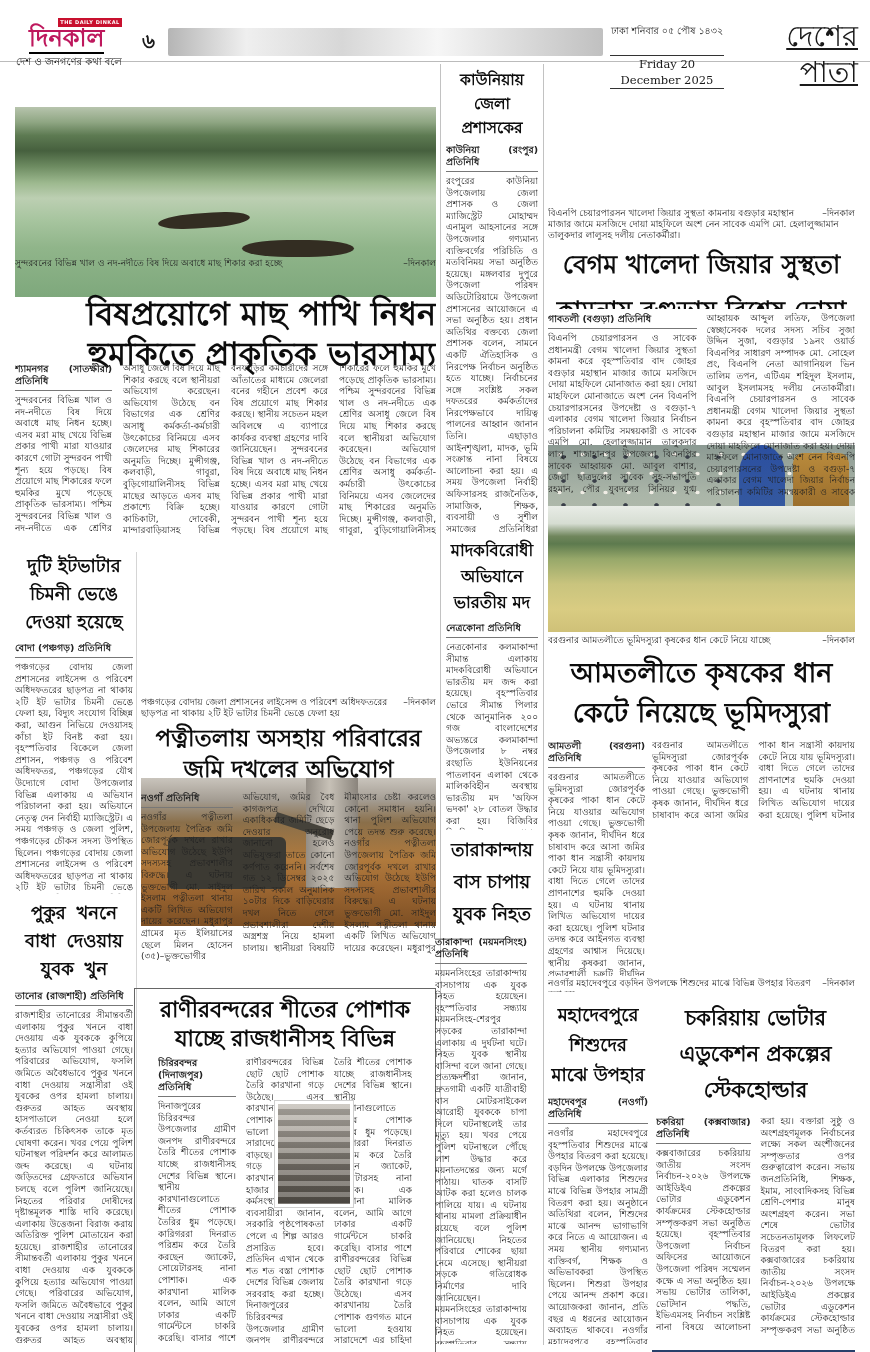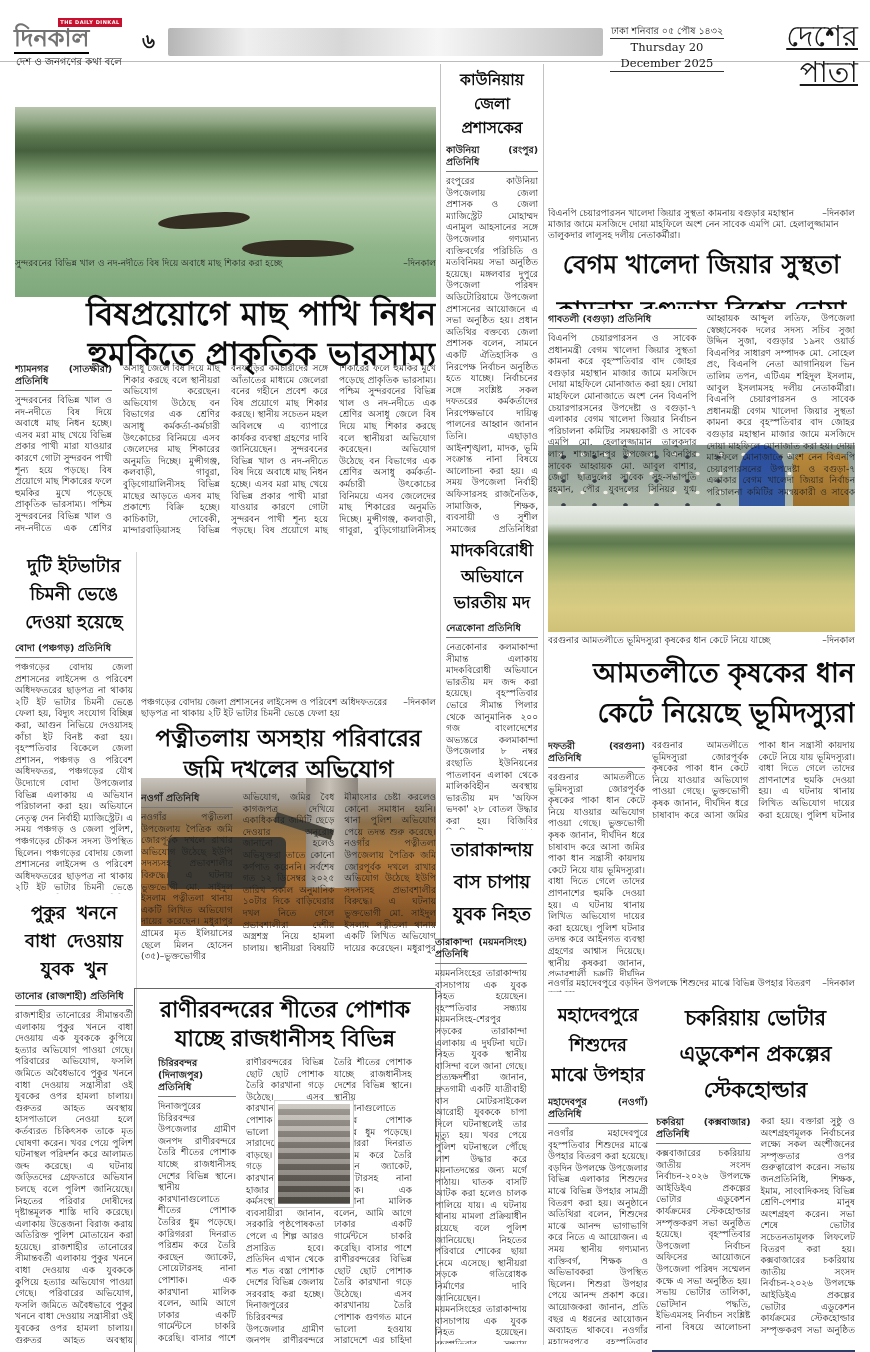--- a/index.html
+++ b/index.html
@@ -16,25 +16,25 @@
   .byline{font-weight:bold;font-size:9.5px;line-height:12px;border-bottom:1px solid #777;
           padding-bottom:3px;margin-bottom:4px;}
   .caption{font-size:9px;line-height:11px;color:#222;overflow:hidden;}
   .caption .credit{float:right;margin-left:8px;}
   .vrule{position:absolute;width:1px;background:#c2c2c2;}
   .photo{overflow:hidden;}
   
   .logo{width:110px;height:42px;position:relative;}
   .logo .redstrip{position:absolute;top:0;right:2px;width:64px;height:9px;background:#c8102e;
                   color:#fff;font-size:5px;line-height:9px;text-align:center;font-weight:bold;letter-spacing:.5px;}
-  .logo .main{position:absolute;top:7px;left:0;font-size:24px;line-height:27px;font-weight:bold;color:#737373;
+  .logo .main{position:absolute;top:7px;left:15px;font-size:24px;line-height:27px;font-weight:bold;color:#be185d;
               border-bottom:2px solid #000;}
   .logo .tag{position:absolute;top:36px;left:2px;font-size:10px;color:#111;}
   .dateblock{text-align:center;}
-  .dateblock .bn{font-size:9.5px;line-height:13px;border-bottom:1px solid #333;padding-bottom:1px;}
+  .dateblock .bn{font-size:9.5px;line-height:13px;border-bottom:1px solid #333;padding-bottom:18px;}
   .dateblock .en{font-family:"DejaVu Serif","Liberation Serif",serif;font-size:11.5px;line-height:16px;
                  border-bottom:1px solid #333;}
   .gradbar{background:linear-gradient(90deg,#b5b5b5 0%,#efefef 18%,#d7d7d7 40%,#f6f6f6 62%,#dcdcdc 80%,#c0c0c0 100%);
            border-radius:2px;}
   
   .ph-river{background:linear-gradient(180deg,#b7c4ad 0%,#8fa683 8%,#5d7a52 15%,#46603e 23%,#6c8a60 31%,
             #9db98f 40%,#bccfb2 48%,#a6c49e 60%,#90b58a 74%,#7ea87c 100%);position:relative;}
   .boat{position:absolute;background:#332d22;border-radius:50%/62%;}
   .ph-mosque{background-image:radial-gradient(#efece4 1.6px,transparent 2.6px),
              radial-gradient(#3a3f49 1.8px,transparent 2.8px),
@@ -70,21 +70,21 @@
     <div class="main">দিনকাল</div>
     <div class="tag">দেশ ও জনগণের কথা বলে</div>
   </div>
 
   <div class="abs" style="left:142px;top:26px;font-size:20px;font-weight:bold;">৬</div>
 
   <div class="abs gradbar" style="left:168px;top:28px;width:435px;height:28px;"></div>
 
   <div class="abs dateblock" style="left:610px;top:24px;width:114px;">
     <div class="bn">ঢাকা শনিবার ০৫ পৌষ ১৪৩২</div>
-    <div class="en">Thursday 20 December 2025</div>
+    <div class="en">Friday 20 December 2025</div>
   </div>
 
   <div class="abs" style="left:728px;top:18px;width:130px;font-size:29px;line-height:36px;text-align:right;text-decoration:underline;">দেশের পাতা</div>
 
   <div class="vrule" style="left:440px;top:64px;height:1281px;"></div>
   <div class="vrule" style="left:543px;top:64px;height:1281px;"></div>
   <div class="vrule" style="left:136px;top:552px;height:793px;background:#d5d5d5;"></div>
 
   <div class="abs photo ph-river" style="left:15px;top:65px;width:421px;height:190px;">
     <div class="boat" style="left:34%;top:56%;width:92px;height:15px;transform:rotate(-4deg);"></div>
@@ -162,23 +162,23 @@
   <div class="abs bodyblock cols2" style="left:548px;top:313px;width:307px;height:189px;">
     <div class="byline">গাবতলী (বগুড়া) প্রতিনিধি</div>
     <span>বিএনপি চেয়ারপারসন ও সাবেক প্রধানমন্ত্রী বেগম খালেদা জিয়ার সুস্থতা কামনা করে বৃহস্পতিবার বাদ জোহর বগুড়ার মহাস্থান মাজার জামে মসজিদে দোয়া মাহফিলে মোনাজাত করা হয়। দোয়া মাহফিলে মোনাজাতে অংশ নেন বিএনপি চেয়ারপারসনের উপদেষ্টা ও বগুড়া-৭ এলাকার বেগম খালেদা জিয়ার নির্বাচন পরিচালনা কমিটির সমন্বয়কারী ও সাবেক এমপি মো. হেলালুজ্জামান তালুকদার লালু, শাজাহানপুর উপজেলা বিএনপির সাবেক আহ্বায়ক মো. আবুল বাশার, জেলা ছাত্রদলের সাবেক সহ-সভাপতি রহমান, পৌর যুবদলের সিনিয়র যুগ্ম আহ্বায়ক আব্দুল লতিফ, উপজেলা স্বেচ্ছাসেবক দলের সদস্য সচিব সুজা উদ্দিন সুজা, বগুড়ার ১৯নং ওয়ার্ড বিএনপির সাধারণ সম্পাদক মো. সোহেল প্রং, বিএনপি নেতা আগানিয়ল ভিন তালিম তপন, এটিএম শহিদুল ইসলাম, আবুল ইসলামসহ দলীয় নেতাকর্মীরা। বিএনপি চেয়ারপারসন ও সাবেক প্রধানমন্ত্রী বেগম খালেদা জিয়ার সুস্থতা কামনা করে বৃহস্পতিবার বাদ জোহর বগুড়ার মহাস্থান মাজার জামে মসজিদে দোয়া মাহফিলে মোনাজাত করা হয়। দোয়া মাহফিলে মোনাজাতে অংশ নেন বিএনপি চেয়ারপারসনের উপদেষ্টা ও বগুড়া-৭ এলাকার বেগম খালেদা জিয়ার নির্বাচন পরিচালনা কমিটির সমন্বয়কারী ও সাবেক এমপি মো. হেলালুজ্জামান তালুকদার লালু, শাজাহানপুর উপজেলা বিএনপির সাবেক আহ্বায়ক মো. আবুল বাশার, জেলা ছাত্রদলের সাবেক সহ-সভাপতি রহমান, পৌর যুবদলের সিনিয়র যুগ্ম আহ্বায়ক আব্দুল লতিফ, উপজেলা স্বেচ্ছাসেবক দলের সদস্য সচিব সুজা উদ্দিন সুজা, বগুড়ার ১৯নং ওয়ার্ড বিএনপির সাধারণ সম্পাদক মো. সোহেল প্রং, বিএনপি নেতা আগানিয়ল ভিন তালিম তপন, এটিএম শহিদুল ইসলাম, আবুল ইসলামসহ দলীয় নেতাকর্মীরা।</span>
   </div>
 
   <div class="abs photo ph-paddy" style="left:548px;top:506px;width:307px;height:126px;"></div>
   <div class="abs caption" style="left:548px;top:635px;width:307px;height:14px;">
     <span class="credit">–দিনকাল</span>
     <span>বরগুনার আমতলীতে ভূমিদস্যুরা কৃষকের ধান কেটে নিয়ে যাচ্ছে</span>
   </div>
-  <div class="abs headline" style="left:548px;top:653px;width:307px;height:83px;font-size:27px;line-height:40px;text-align:right;">আমতলীতে কৃষকের ধান কেটে নিয়েছে ভূমিদস্যুরা</div>
+  <div class="abs headline" style="left:548px;top:653px;width:307px;height:83px;font-size:27px;line-height:40px;">আমতলীতে কৃষকের ধান কেটে নিয়েছে ভূমিদস্যুরা</div>
   <div class="abs bodyblock" style="left:548px;top:740px;width:97px;height:236px;">
-    <div class="byline">দফতরী (বরগুনা) প্রতিনিধি</div>
+    <div class="byline">আমতলী (বরগুনা) প্রতিনিধি</div>
     <span>বরগুনার আমতলীতে ভূমিদস্যুরা জোরপূর্বক কৃষকের পাকা ধান কেটে নিয়ে যাওয়ার অভিযোগ পাওয়া গেছে। ভুক্তভোগী কৃষক জানান, দীর্ঘদিন ধরে চাষাবাদ করে আসা জমির পাকা ধান সন্ত্রাসী কায়দায় কেটে নিয়ে যায় ভূমিদস্যুরা। বাধা দিতে গেলে তাদের প্রাণনাশের হুমকি দেওয়া হয়। এ ঘটনায় থানায় লিখিত অভিযোগ দায়ের করা হয়েছে। পুলিশ ঘটনার তদন্ত করে আইনগত ব্যবস্থা গ্রহণের আশ্বাস দিয়েছে। স্থানীয় কৃষকরা জানান, প্রভাবশালী চক্রটি দীর্ঘদিন ধরে এলাকায় জমি দখল, ধান লুটসহ নানা অপকর্ম চালিয়ে আসছে। প্রশাসনের কাছে দোষীদের দৃষ্টান্তমূলক শাস্তির দাবি জানিয়েছেন ভুক্তভোগীরা। বরগুনার আমতলীতে ভূমিদস্যুরা জোরপূর্বক কৃষকের পাকা ধান কেটে নিয়ে যাওয়ার অভিযোগ পাওয়া গেছে। ভুক্তভোগী কৃষক জানান, দীর্ঘদিন ধরে চাষাবাদ করে আসা জমির পাকা ধান সন্ত্রাসী কায়দায় কেটে নিয়ে যায় ভূমিদস্যুরা। বাধা দিতে গেলে তাদের প্রাণনাশের হুমকি দেওয়া হয়। এ ঘটনায় থানায় লিখিত অভিযোগ দায়ের করা হয়েছে। পুলিশ ঘটনার তদন্ত করে আইনগত ব্যবস্থা গ্রহণের আশ্বাস দিয়েছে। স্থানীয় কৃষকরা জানান, প্রভাবশালী চক্রটি দীর্ঘদিন ধরে এলাকায় জমি দখল, ধান লুটসহ নানা অপকর্ম চালিয়ে আসছে। প্রশাসনের কাছে দোষীদের দৃষ্টান্তমূলক শাস্তির দাবি জানিয়েছেন ভুক্তভোগীরা।</span>
   </div>
   <div class="abs bodyblock cols2" style="left:652px;top:740px;width:203px;height:86px;">
     <span>বরগুনার আমতলীতে ভূমিদস্যুরা জোরপূর্বক কৃষকের পাকা ধান কেটে নিয়ে যাওয়ার অভিযোগ পাওয়া গেছে। ভুক্তভোগী কৃষক জানান, দীর্ঘদিন ধরে চাষাবাদ করে আসা জমির পাকা ধান সন্ত্রাসী কায়দায় কেটে নিয়ে যায় ভূমিদস্যুরা। বাধা দিতে গেলে তাদের প্রাণনাশের হুমকি দেওয়া হয়। এ ঘটনায় থানায় লিখিত অভিযোগ দায়ের করা হয়েছে। পুলিশ ঘটনার তদন্ত করে আইনগত ব্যবস্থা গ্রহণের আশ্বাস দিয়েছে। স্থানীয় কৃষকরা জানান, প্রভাবশালী চক্রটি দীর্ঘদিন ধরে এলাকায় জমি দখল, ধান লুটসহ নানা অপকর্ম চালিয়ে আসছে। প্রশাসনের কাছে দোষীদের দৃষ্টান্তমূলক শাস্তির দাবি জানিয়েছেন ভুক্তভোগীরা। বরগুনার আমতলীতে ভূমিদস্যুরা জোরপূর্বক কৃষকের পাকা ধান কেটে নিয়ে যাওয়ার অভিযোগ পাওয়া গেছে। ভুক্তভোগী কৃষক জানান, দীর্ঘদিন ধরে চাষাবাদ করে আসা জমির পাকা ধান সন্ত্রাসী কায়দায় কেটে নিয়ে যায় ভূমিদস্যুরা। বাধা দিতে গেলে তাদের প্রাণনাশের হুমকি দেওয়া হয়। এ ঘটনায় থানায় লিখিত অভিযোগ দায়ের করা হয়েছে। পুলিশ ঘটনার তদন্ত করে আইনগত ব্যবস্থা গ্রহণের আশ্বাস দিয়েছে। স্থানীয় কৃষকরা জানান, প্রভাবশালী চক্রটি দীর্ঘদিন ধরে এলাকায় জমি দখল, ধান লুটসহ নানা অপকর্ম চালিয়ে আসছে। প্রশাসনের কাছে দোষীদের দৃষ্টান্তমূলক শাস্তির দাবি জানিয়েছেন ভুক্তভোগীরা।</span>
   </div>
   <div class="abs photo ph-event" style="left:652px;top:830px;width:203px;height:144px;">
     
     
   </div>
   <div class="abs caption" style="left:548px;top:978px;width:307px;height:14px;">

